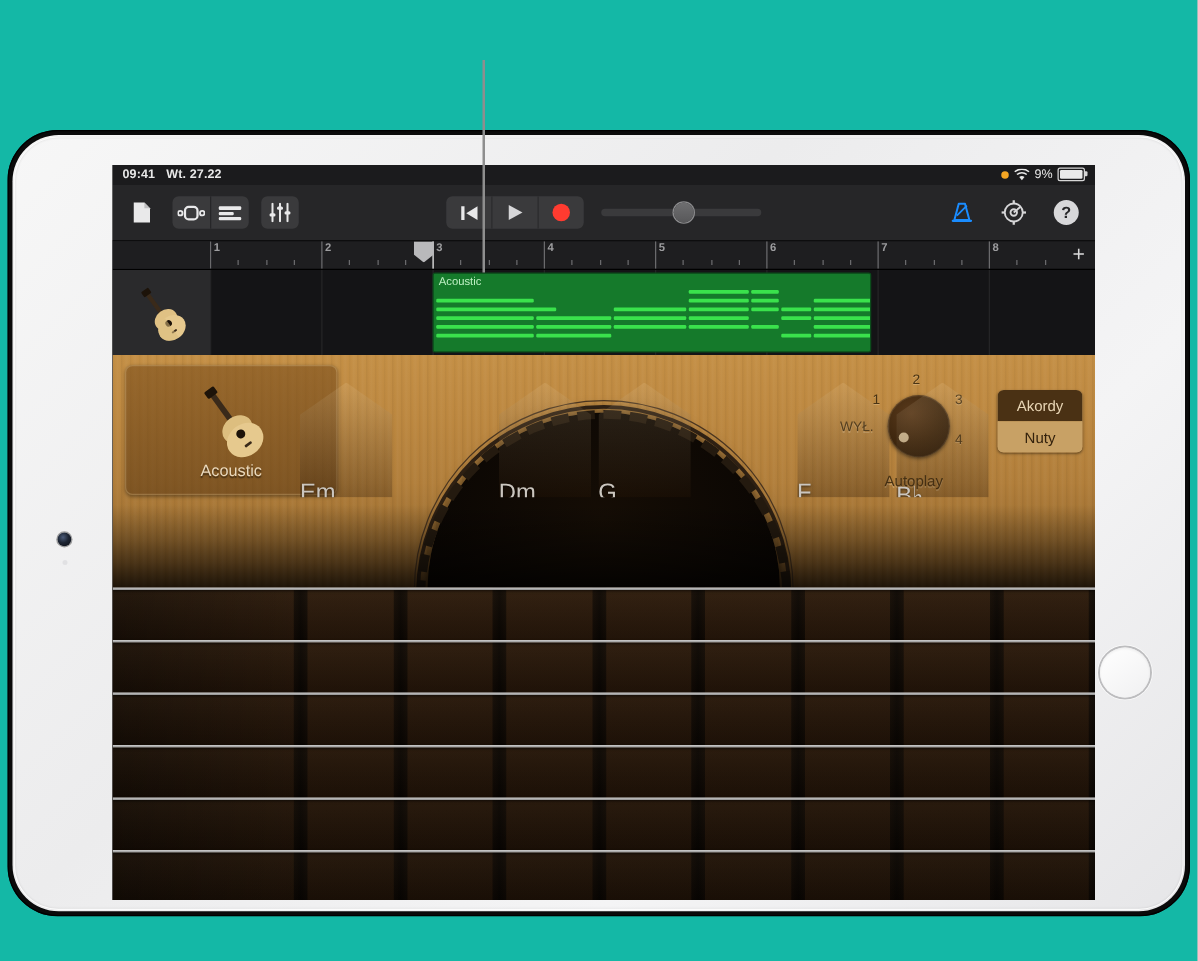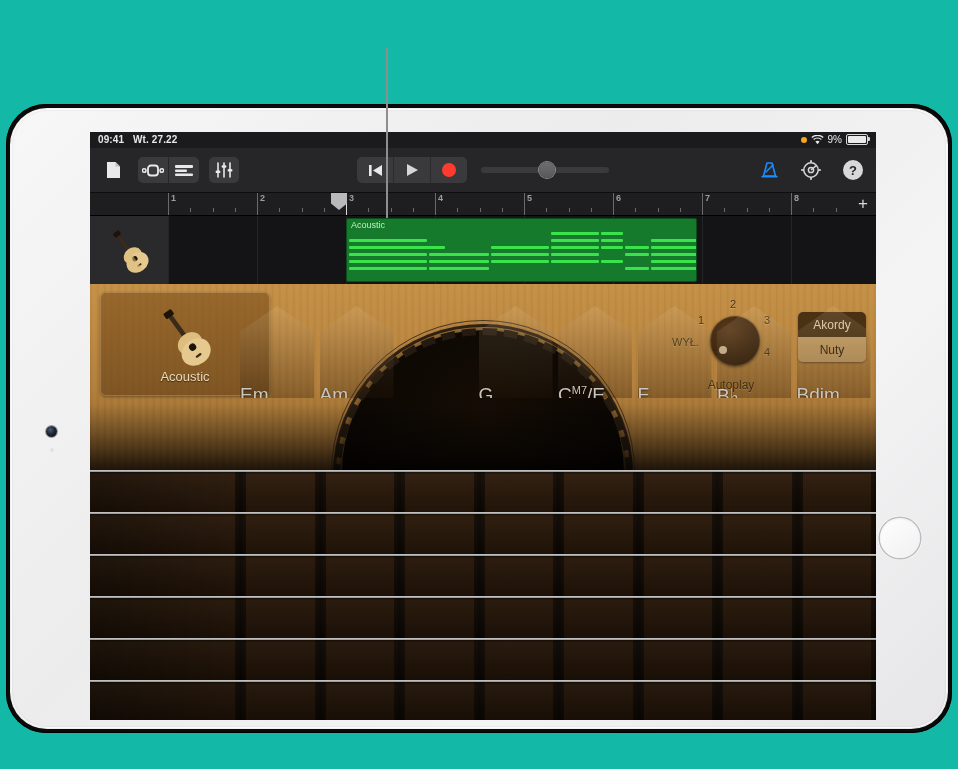--- a/index.html
+++ b/index.html
@@ -416,37 +416,31 @@
 
           <div class="modesw">
             <div class="mode-on">Akordy</div>
             <div class="mode-off">Nuty</div>
           </div>
 
           <div class="chordrow" id="chordRow">
               <div class="chordbtn" style="left: 150px;">
                 <span class="cname">Em</span>
               </div>
-              <div class="chordbtn" style="left: 229.5px;">
-                <span class="cname">Am</span>
+              <div class="chordbtn" style="left: 309px;">
+                <span class="cname">Dm</span>
               </div>
               <div class="chordbtn" style="left: 388.5px;">
                 <span class="cname">G</span>
               </div>
-              <div class="chordbtn" style="left: 468px;">
-                <span class="cname"><span>C</span><sup>M7</sup><span>/E</span></span>
-              </div>
               <div class="chordbtn" style="left: 547.5px;">
                 <span class="cname">F</span>
               </div>
               <div class="chordbtn" style="left: 627px;">
                 <span class="cname">B♭</span>
-              </div>
-              <div class="chordbtn" style="left: 706.5px;">
-                <span class="cname">Bdim</span>
               </div>
             </div>
 
           <div class="fretboard" id="fretboard">
             <div class="leftshade"></div>
           <div class="colsep" style="left: 145px;"></div>
               <div class="colsep" style="left: 224.5px;"></div>
               <div class="colsep" style="left: 304px;"></div>
               <div class="colsep" style="left: 383.5px;"></div>
               <div class="colsep" style="left: 463px;"></div>

